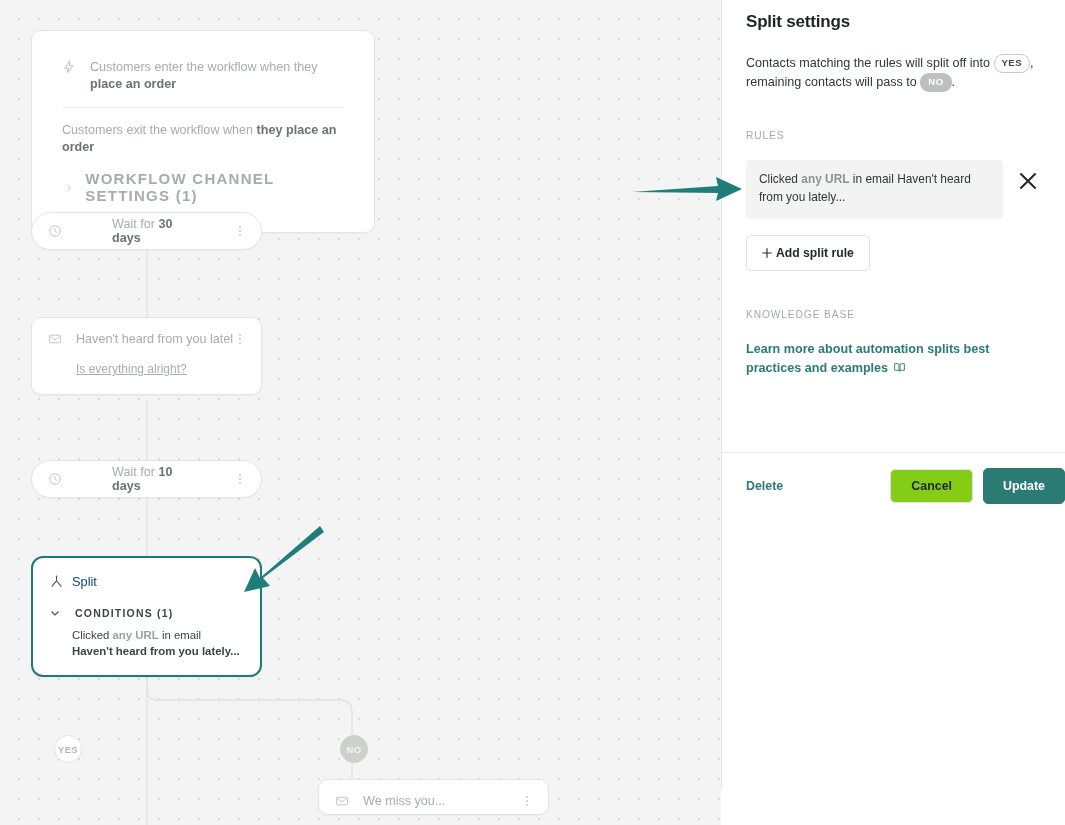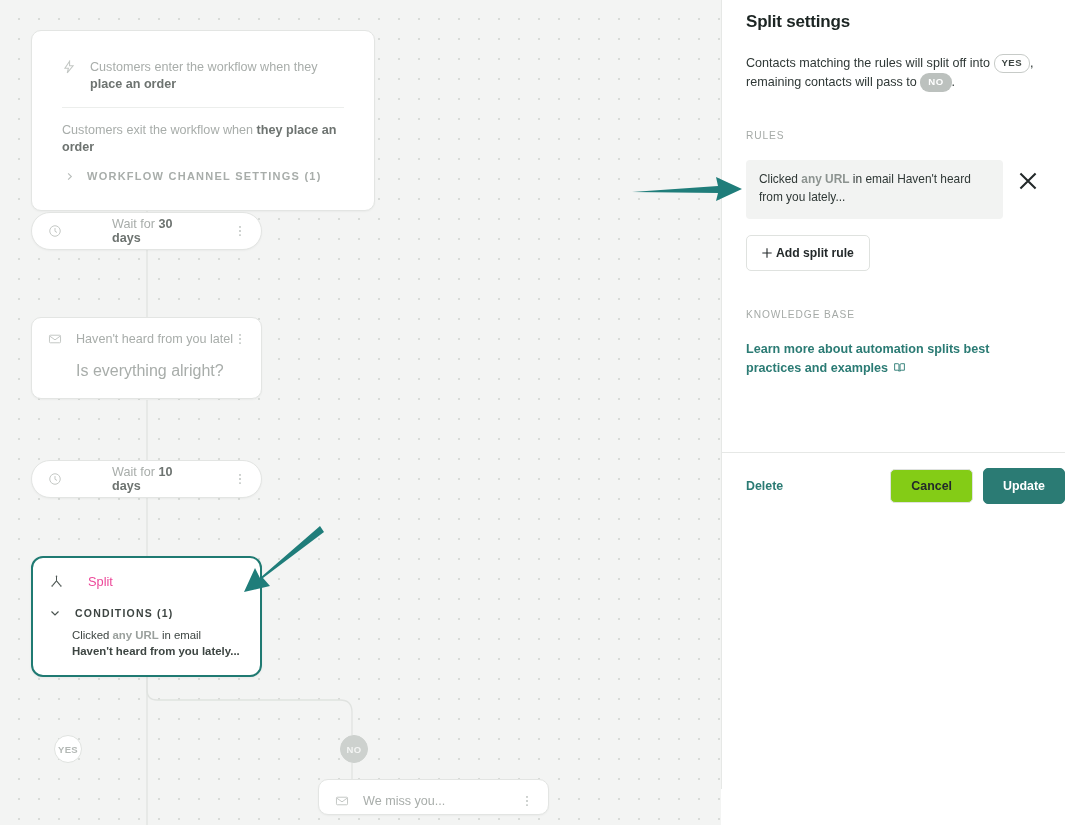--- a/index.html
+++ b/index.html
@@ -32,56 +32,56 @@
   }
 
   
   #trigger-card { left: 31px; top: 30px; width: 344px; border-radius: 10px; padding: 12px; }
   .trig-row { display: flex; align-items: flex-start; gap: 14px; padding: 16px 18px 14px 18px; }
   .trig-row.second { padding-top: 14px; padding-bottom: 10px; border-top: 1px solid #eceeec; margin: 0 18px; padding-left: 0; padding-right: 0; }
   .trig-text { font-size: 12.6px; color: #a8adaa; line-height: 1.35; }
   .trig-text b { color: #6d7370; font-weight: 700; }
   .trig-icon { width: 14px; height: 14px; flex: 0 0 14px; margin-top: 1px; color: #c3c7c4; }
   .settings-row { display: flex; align-items: center; gap: 12px; padding: 4px 18px 16px 18px; }
-  .settings-label { font-size: 11px; letter-spacing: 1.25px; color: #a8adaa; font-weight: 700; }
+  .settings-label { font-size: 15px; letter-spacing: 1.25px; color: #a8adaa; font-weight: 700; }
   .chev-right { width: 11px; height: 11px; color: #b9bebb; margin-left: 2px; }
 
   
   .wait-node {
     left: 31px; width: 231px; height: 38px; border-radius: 19px;
     display: flex; align-items: center; padding: 0 14px 0 16px; gap: 36px;
   }
   #wait-30 { top: 212px; }
   #wait-10 { top: 460px; }
   .wait-icon { width: 14px; height: 14px; color: #c3c7c4; flex: 0 0 14px; }
   .wait-label { font-size: 12.6px; color: #a8adaa; margin-left: 14px; flex: 1; }
   .wait-label b { color: #6d7370; font-weight: 700; }
 
   
   .email-node { width: 231px; border-radius: 10px; }
   #email-1 { left: 31px; top: 317px; }
   .email-head { display: flex; align-items: center; padding: 14px 14px 0 16px; }
   .email-icon { width: 14px; height: 14px; color: #c3c7c4; flex: 0 0 14px; }
   .email-subject { font-size: 12.6px; color: #a8adaa; margin-left: 14px; flex: 1; white-space: nowrap; overflow: hidden; }
-  .email-preview { font-size: 16px; color: #a8adaa; padding: 16px 24px 18px 44px; }
+  .email-preview { font-size: 12px; color: #a8adaa; padding: 16px 24px 18px 44px; text-decoration: underline; }
 
   #email-2 { left: 318px; top: 779px; width: 231px; }
 
   .kebab { width: 14px; height: 14px; color: #b9bebb; flex: 0 0 14px; cursor: pointer; }
 
   
   #split-card {
     left: 31px; top: 556px; width: 231px;
     border: 2px solid #1f7a72; border-radius: 12px;
     box-shadow: 0 1px 3px rgba(0,0,0,0.05);
     z-index: 4;
   }
   .split-head { display: flex; align-items: center; padding: 16px 16px 0 16px; }
   .split-icon { width: 15px; height: 15px; color: #4a5350; flex: 0 0 15px; }
-  .split-title { font-size: 12.8px; color: #ec4899; margin-left: 24px; }
+  .split-title { font-size: 12.8px; color: #0c4a6e; margin-left: 8px; }
   .cond-row { display: flex; align-items: center; padding: 18px 16px 0 16px; }
   .chev-down { width: 12px; height: 12px; color: #4a5350; flex: 0 0 12px; }
   .cond-label { font-size: 10.5px; letter-spacing: 1.2px; font-weight: 700; color: #3d4542; margin-left: 14px; }
   .cond-text { font-size: 11.4px; color: #3d4542; line-height: 1.42; padding: 8px 18px 16px 39px; }
   .cond-text .muted { color: #9aa09d; }
   .cond-text .strong { font-weight: 700; }
 
   
   .badge-circle {
     position: absolute; width: 28px; height: 28px; border-radius: 50%;

